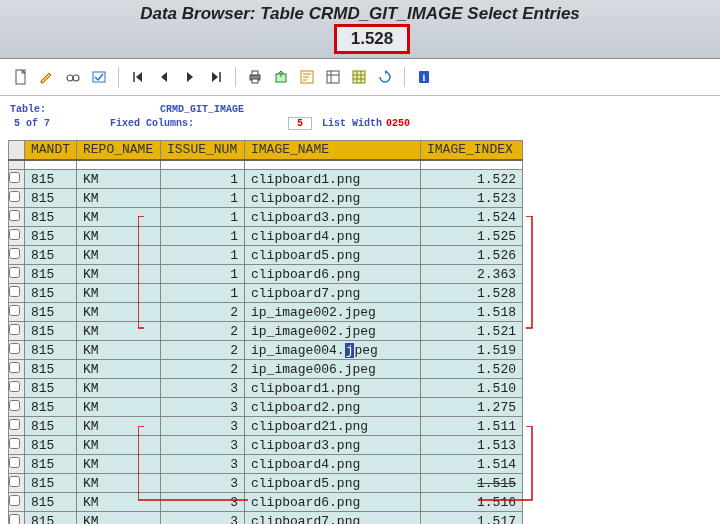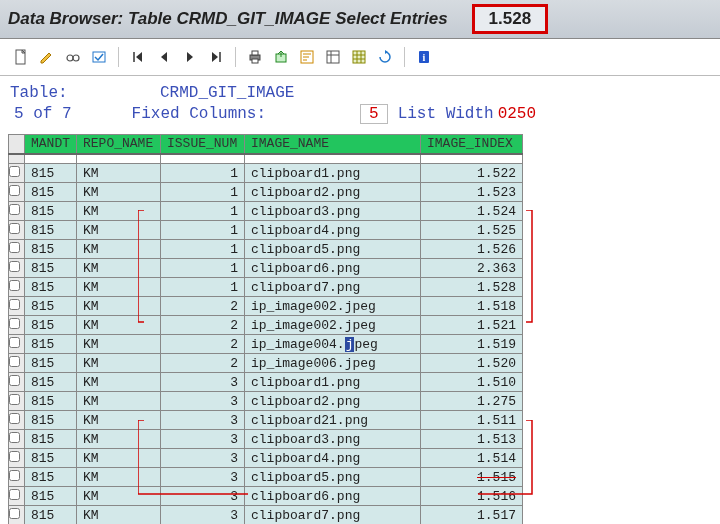--- a/index.html
+++ b/index.html
@@ -10,20 +10,21 @@
     font-size: 12px;
     background: #fff;
     width: 720px;
   }
   .title-bar {
     background: linear-gradient(#d6dbe0, #c4cbd3);
     border-bottom: 1px solid #888;
     padding: 4px 8px;
     display: flex;
     align-items: center;
+    flex-direction: column;
   }
   .title-text {
     font-style: italic;
     font-weight: bold;
     font-size: 17px;
     color: #222;
     flex: 0 0 auto;
   }
   .title-count {
     margin-left: 24px;
@@ -52,22 +53,23 @@
     height: 20px;
     display: inline-flex;
     align-items: center;
     justify-content: center;
     cursor: pointer;
   }
   .tb-btn svg { width: 16px; height: 16px; }
   .meta {
     padding: 8px 10px 4px 10px;
     font-family: "Courier New", monospace;
-    font-size: 16px;
+    font-size: 10px;
     color: #3a4fb8;
+    font-weight: bold;
   }
   .meta-row { display: flex; align-items: center; margin-bottom: 2px; }
   .meta-label { min-width: 150px; }
   .meta-val { color: #3a4fb8; }
   .meta-val2 { color: #3a4fb8; margin-left: 4px;}
   .meta-num-box {
     border: 1px solid #bbb;
     background: #fff;
     color: #d40000;
     padding: 0 8px;
@@ -83,21 +85,21 @@
   }
   table {
     border-collapse: collapse;
   }
   th, td {
     border: 1px solid #888;
     padding: 1px 6px;
     height: 19px;
   }
   thead th {
-    background: #22c55e;
+    background: #eab308;
     color: #333;
     font-weight: normal;
     text-align: left;
     border-bottom: 2px solid #666;
   }
   thead th.sel { background:#e8e8e8; width:14px;}
   tbody td.sel {
     width: 14px;
     background: #eaeaea;
     padding:0;

